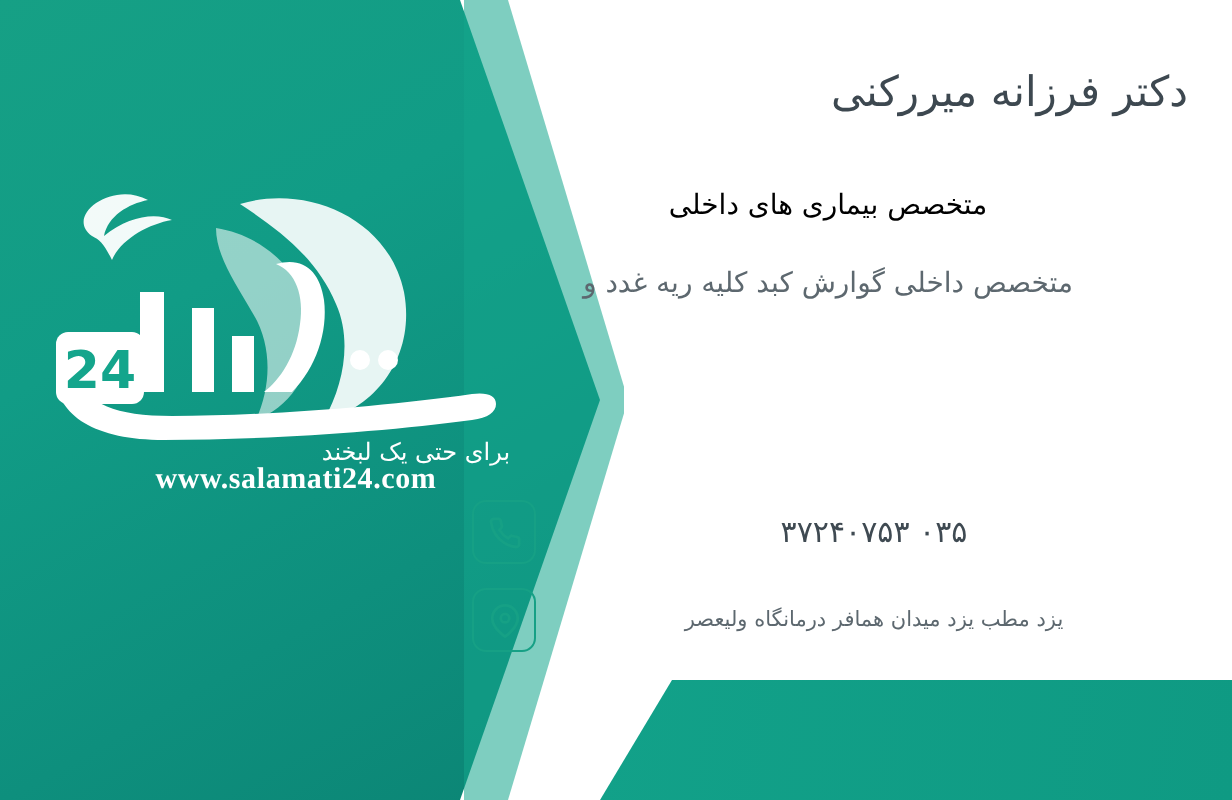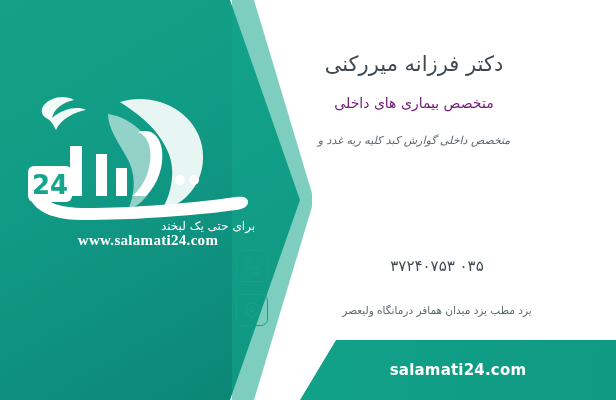--- a/index.html
+++ b/index.html
@@ -101,43 +101,43 @@
     right: 22px;
     top: 0;
     width: 360px;
     height: 400px;
     direction: rtl;
     text-align: center;
     color: #3f4a52;
   }
   .doctor-name {
     position: absolute;
-    top: 52px;
+    top: 34px;
     right: 0;
     width: 360px;
     font-size: 21px;
     color: #3d4850;
     font-family: "DejaVu Sans", "Liberation Sans", sans-serif;
+    text-align: right;
   }
   .specialty {
     position: absolute;
     top: 95px;
     right: 0;
     width: 360px;
     font-size: 14px;
-    color: #701a75;
+    color: #000000;
   }
   .sub-specialty {
     position: absolute;
     top: 134px;
     right: 0;
     width: 360px;
-    font-size: 11px;
+    font-size: 14px;
     color: #5d686f;
-    font-style: italic;
   }
 
   .info-row {
     position: absolute;
     right: 0;
     width: 360px;
     display: flex;
     flex-direction: row-reverse;
     align-items: center;
     justify-content: flex-start;
@@ -226,15 +226,14 @@
         <svg width="17" height="17" viewBox="0 0 24 24" fill="none" stroke="#16a085" stroke-width="2" stroke-linecap="round" stroke-linejoin="round">
           <path d="M21 10c0 7-9 13-9 13s-9-6-9-13a9 9 0 0 1 18 0z"></path>
           <circle cx="12" cy="10" r="3"></circle>
         </svg>
       </div>
       <div class="info-text addr-text">یزد مطب یزد میدان همافر درمانگاه ولیعصر</div>
     </div>
   </div>
 
   <div class="bottom-bar"></div>
-  <div class="bottom-bar-text">salamati24.com</div>
 
 </div>
 
 </body></html>

